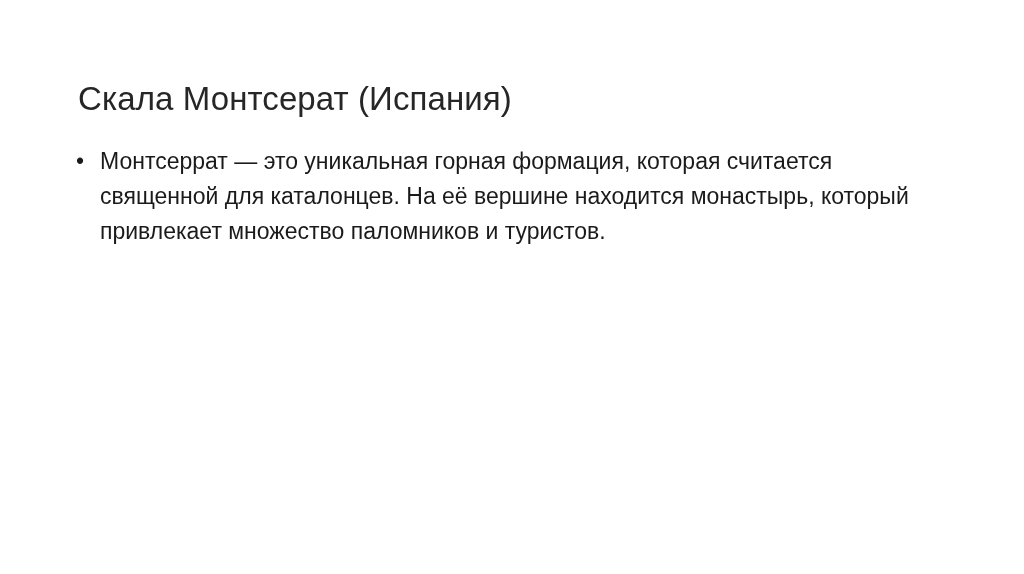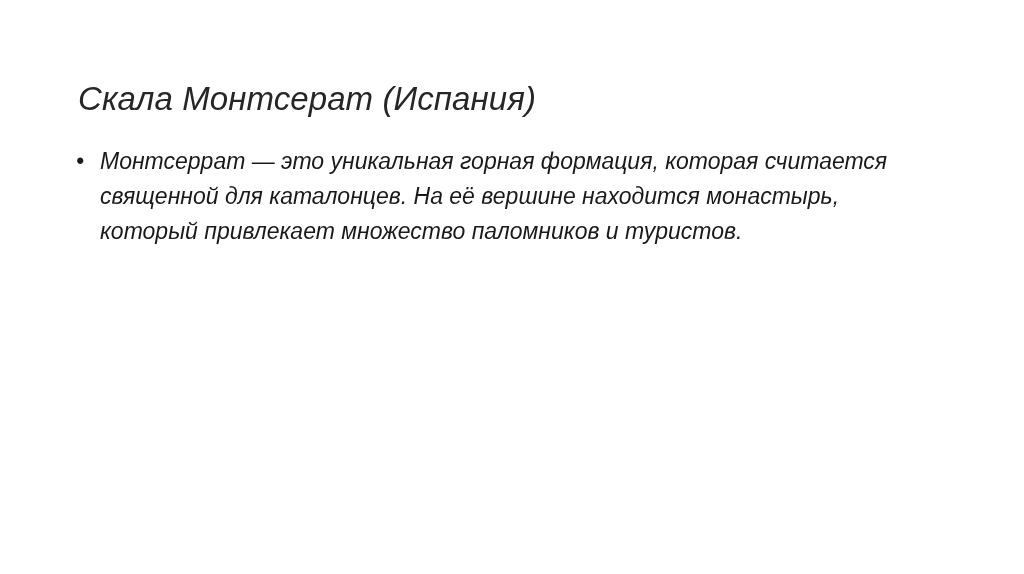--- a/index.html
+++ b/index.html
@@ -13,21 +13,20 @@
     font-family: "Liberation Sans", sans-serif;
     color: #000000;
     overflow: hidden;
   }
   .slide {
     position: relative;
     width: 1024px;
     height: 574px;
     background: #ffffff;
     box-sizing: border-box;
-    font-style: italic;
   }
   .slide-title {
     position: absolute;
     left: 78px;
     top: 56px;
     width: 880px;
     font-size: 33px;
     line-height: 42px;
     font-weight: 400;
     color: #262626;

